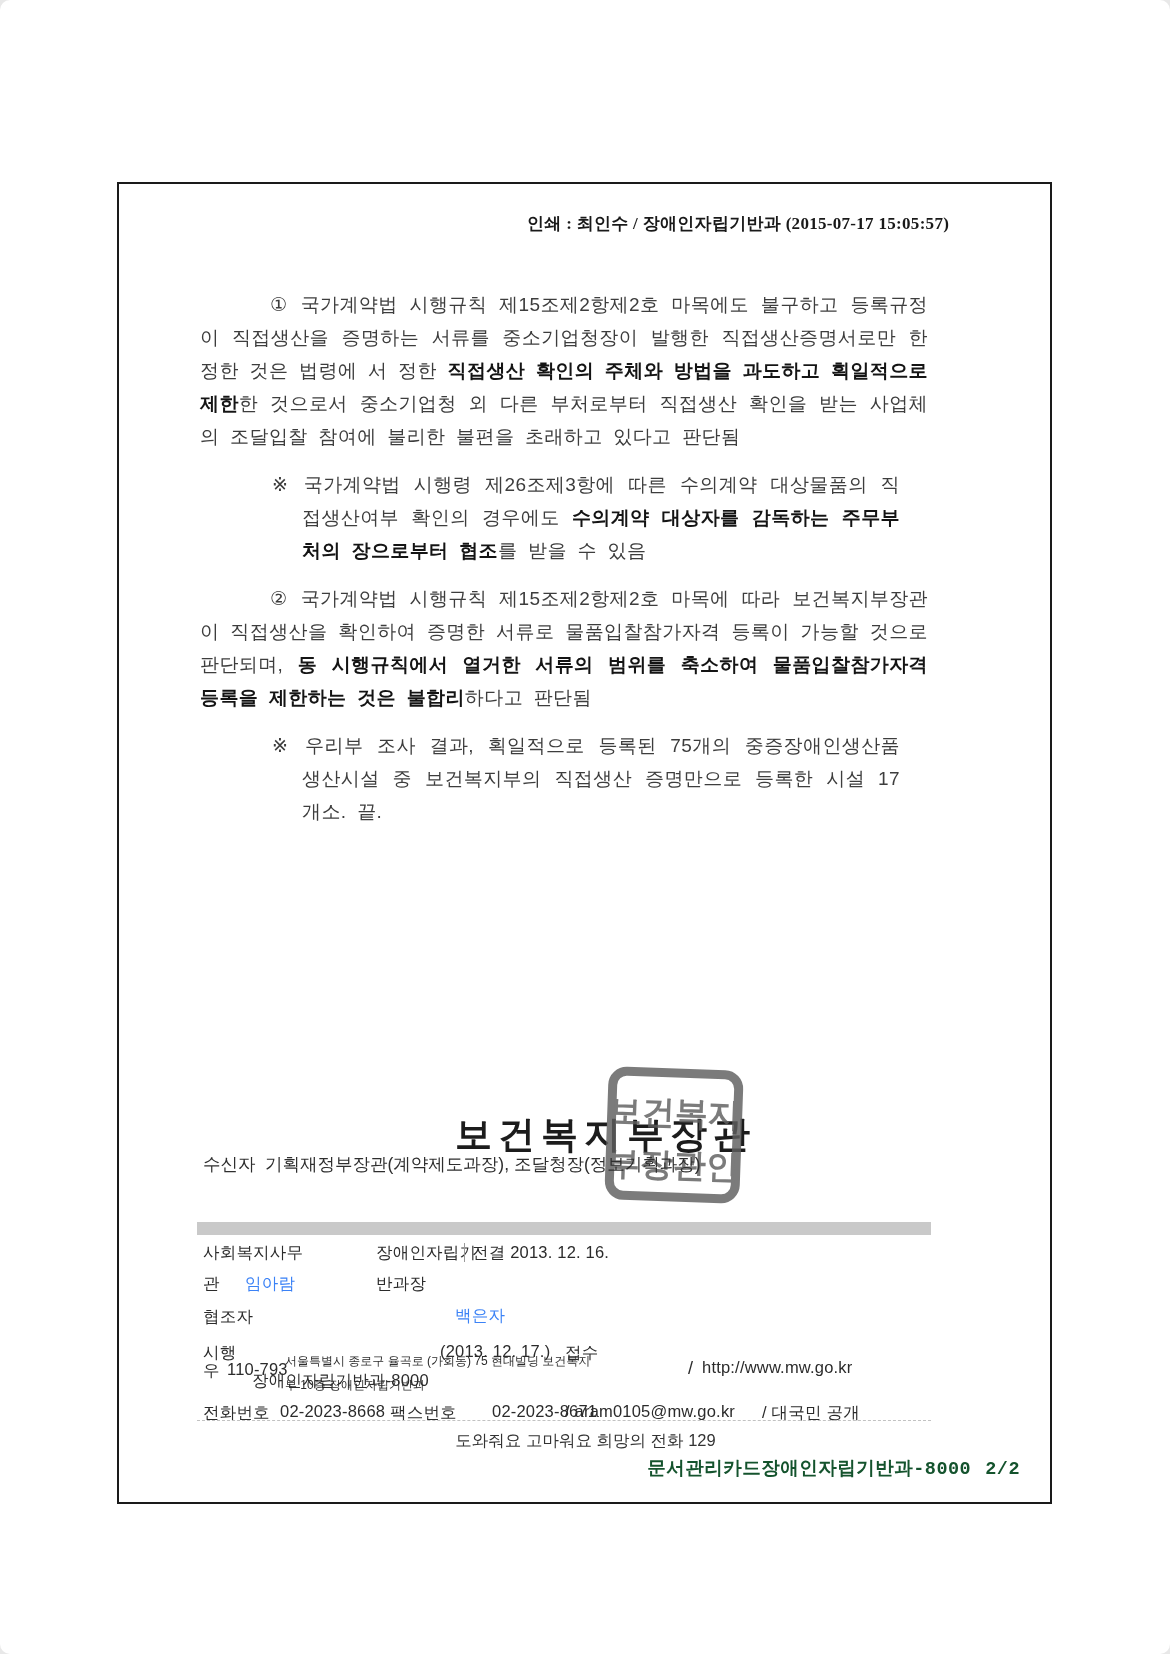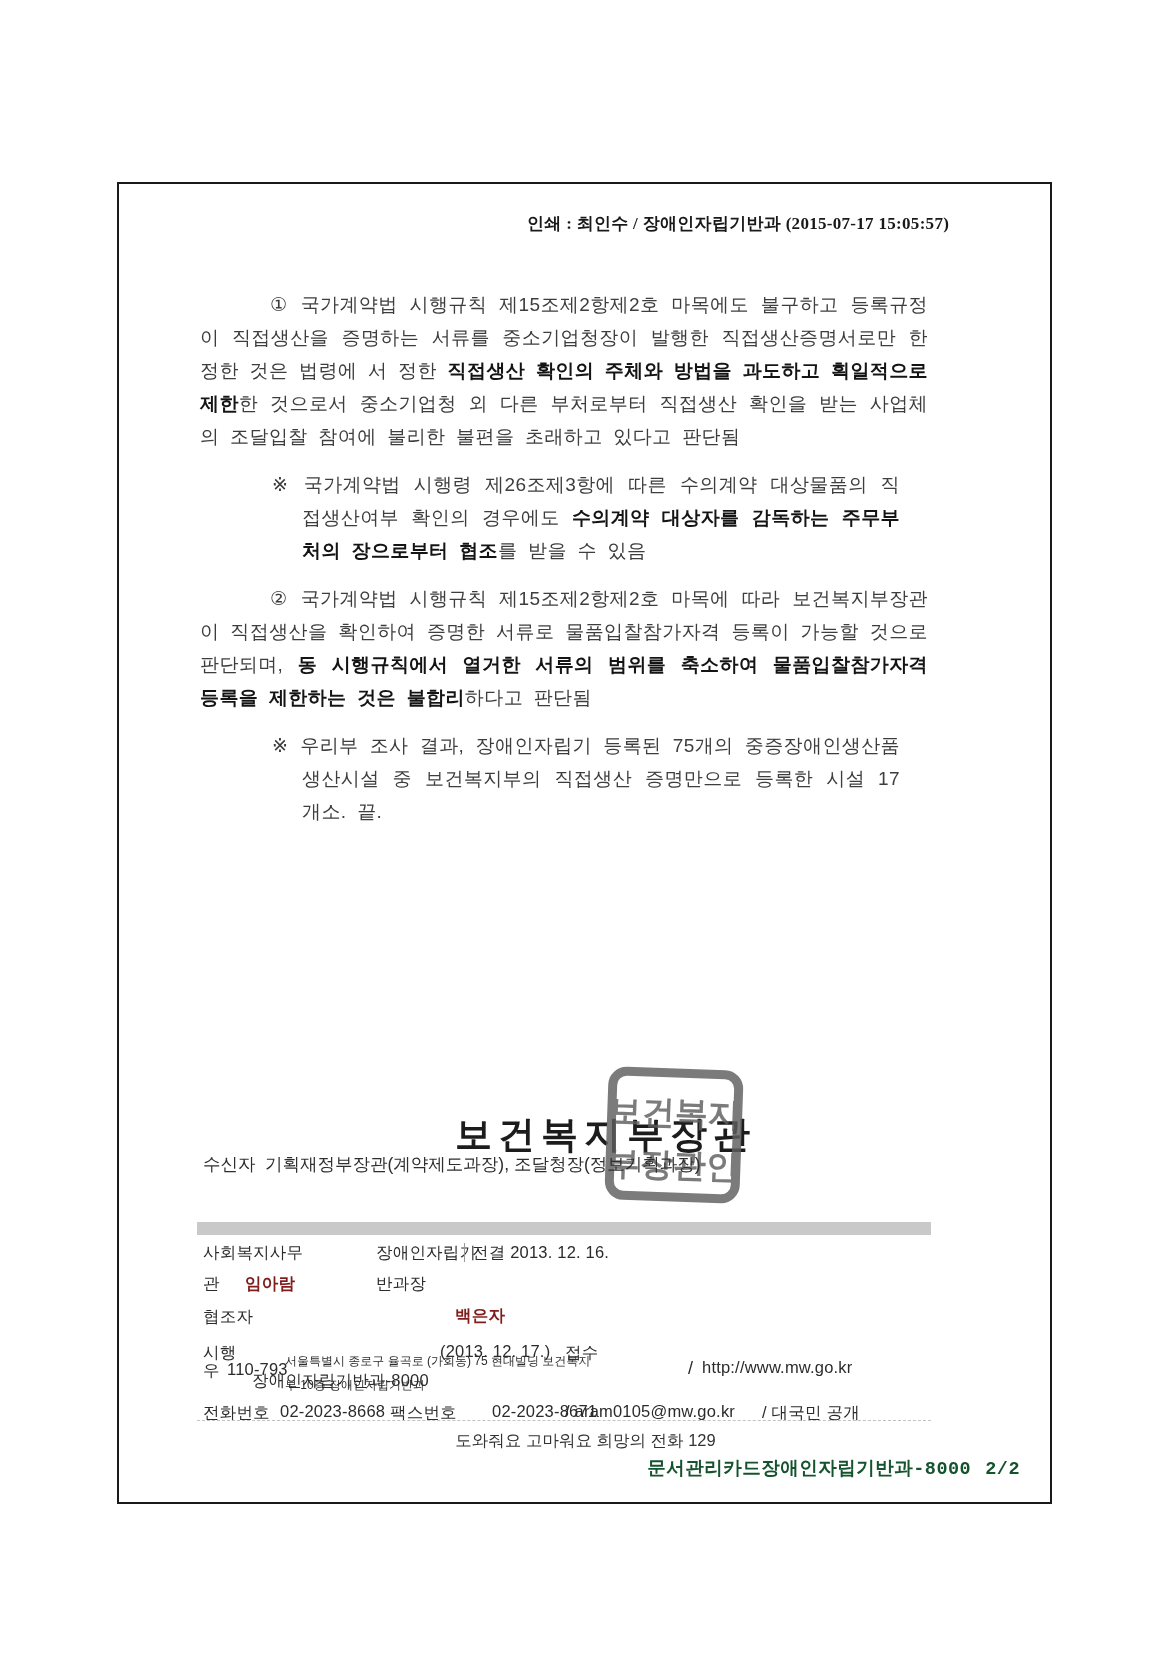--- a/index.html
+++ b/index.html
@@ -1,35 +1,35 @@
 <!DOCTYPE html>
 <html><head>
 <meta charset="utf-8">
 <style>
   html,body{margin:0;padding:0;background:#e8e8e8;}
   .page{position:relative;width:1170px;height:1654px;background:#ffffff;margin:0 auto;
-        font-family:"Liberation Sans","DejaVu Sans",sans-serif;overflow:hidden;}
+        font-family:"Liberation Sans","DejaVu Sans",sans-serif;overflow:hidden;border-radius:10px;}
   .frame{position:absolute;left:117px;top:182px;width:931px;height:1318px;
          border:2px solid #1a1a1a;}
   .print-info{position:absolute;left:527px;top:212px;font-size:17px;font-weight:bold;
               color:#191919;letter-spacing:.3px;font-family:"Liberation Serif","DejaVu Serif",serif;}
   .body-text{position:absolute;left:200px;top:252px;width:728px;font-size:19px;
              line-height:33px;color:#3d3d3d;text-align:justify;word-spacing:5px;letter-spacing:.4px;margin-top:36px;}
   .body-text p{margin:0 0 15px 0;}
   .para{text-indent:70px;}
   .note{margin-left:72px !important;padding-left:30px;text-indent:-30px;width:598px;}
   .b{font-weight:bold;color:#141414;}
   .minister-title{position:absolute;left:455px;top:1110px;font-size:37px;font-weight:bold;
                   letter-spacing:6px;color:#1c1c1c;font-family:"Liberation Serif","DejaVu Serif",serif;}
   .seal{position:absolute;left:604px;top:1066px;width:140px;height:138px;opacity:.82;}
   .recipient{position:absolute;left:203px;top:1152px;font-size:17.5px;color:#2e2e2e;}
   .recipient .label{display:inline-block;width:62px;}
   .gray-bar{position:absolute;left:197px;top:1222px;width:734px;height:13px;background:#c9c9c9;}
   .meta{position:absolute;font-size:16.5px;color:#2b2b2b;letter-spacing:.2px;}
-  .name-b{font-weight:bold;color:#7f1d1d;}
+  .name-b{font-weight:normal;color:#3b82f6;}
   .vdiv{position:absolute;left:464px;top:1243px;width:1px;height:19px;background:#9a9a9a;}
   .dotted{position:absolute;left:197px;top:1420px;width:734px;border-top:1px dashed #c2c2c2;}
   .hope{position:absolute;left:117px;top:1430px;width:937px;text-align:center;
         font-size:16.5px;color:#333;}
   .doc-footer{position:absolute;right:150px;top:1455px;font-size:18.5px;font-weight:bold;
               color:#14532d;font-family:Liberation Mono, monospace;letter-spacing:.5px;}
   .doc-footer .pg{margin-left:14px;}
   .addr-lines{position:absolute;left:285px;top:1349px;font-size:12px;color:#2b2b2b;line-height:24px;}
   .slash-big{position:absolute;left:688px;top:1358px;font-size:18px;color:#2b2b2b;}
 </style>
@@ -38,21 +38,21 @@
 
 <div class="page">
   <div class="frame"></div>
 
   <div class="print-info">인쇄 : 최인수 / 장애인자립기반과 (2015-07-17 15:05:57)</div>
 
   <div class="body-text">
     <p class="para"><span>① 국가계약법 시행규칙 제15조제2항제2호 마목에도 불구하고 등록규정이 직접생산을 증명하는 서류를 중소기업청장이 발행한 직접생산증명서로만 한정한 것은 법령에 서 정한 </span><span class="b">직접생산 확인의 주체와 방법을 과도하고 획일적으로 제한</span><span>한 것으로서 중소기업청 외 다른 부처로부터 직접생산 확인을 받는 사업체의 조달입찰 참여에 불리한 불편을 초래하고 있다고 판단됨</span></p>
     <p class="note"><span>※ 국가계약법 시행령 제26조제3항에 따른 수의계약 대상물품의 직접생산여부 확인의 경우에도 </span><span class="b">수의계약 대상자를 감독하는 주무부처의 장으로부터 협조</span><span>를 받을 수 있음</span></p>
     <p class="para"><span>② 국가계약법 시행규칙 제15조제2항제2호 마목에 따라 보건복지부장관이 직접생산을 확인하여 증명한 서류로 물품입찰참가자격 등록이 가능할 것으로 판단되며, </span><span class="b">동 시행규칙에서 열거한 서류의 범위를 축소하여 물품입찰참가자격 등록을 제한하는 것은 불합리</span><span>하다고 판단됨</span></p>
-    <p class="note">※ 우리부 조사 결과, 장애인자립기 등록된 75개의 중증장애인생산품 생산시설 중 보건복지부의 직접생산 증명만으로 등록한 시설 17개소.  끝.</p>
+    <p class="note">※ 우리부 조사 결과, 획일적으로 등록된 75개의 중증장애인생산품 생산시설 중 보건복지부의 직접생산 증명만으로 등록한 시설 17개소.  끝.</p>
   </div>
 
   <div class="minister-title">보건복지부장관</div>
 
   <svg class="seal" viewBox="0 0 140 138" xmlns="http://www.w3.org/2000/svg">
     <g transform="rotate(2 70 69)">
       <rect x="7" y="7" width="126" height="124" rx="14" fill="none" stroke="#5f5f5f" stroke-width="9"></rect>
       <text x="70" y="58" text-anchor="middle" font-size="33" font-weight="bold" fill="#5f5f5f" letter-spacing="0" font-family="Liberation Sans, DejaVu Sans, sans-serif">보건복지</text>
       <text x="70" y="110" text-anchor="middle" font-size="33" font-weight="bold" fill="#5f5f5f" letter-spacing="0" font-family="Liberation Sans, DejaVu Sans, sans-serif">부장관인</text>
     </g>

